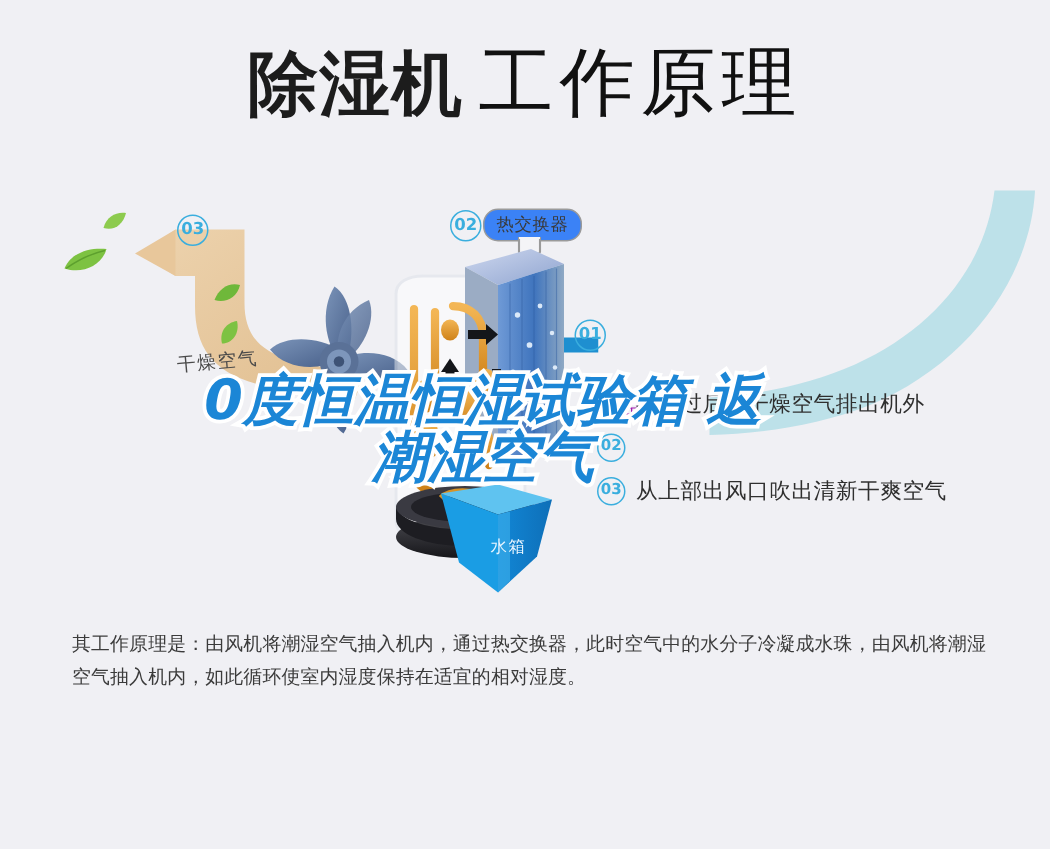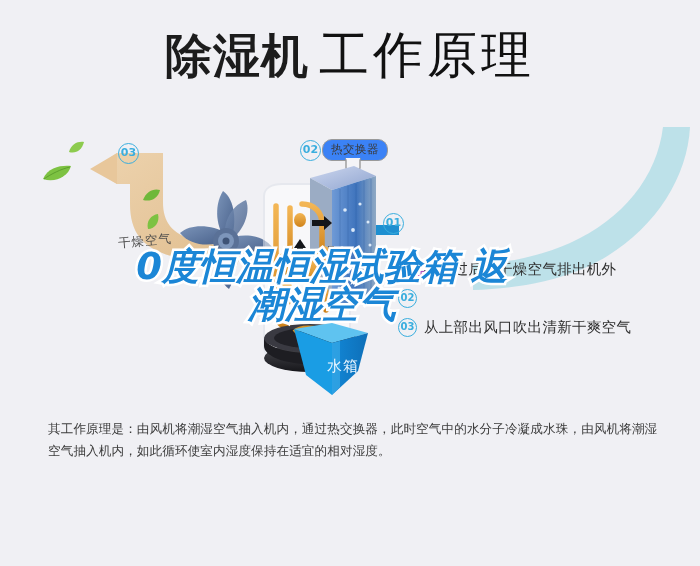--- a/index.html
+++ b/index.html
@@ -139,21 +139,21 @@
 
   
   .tank {
     position: absolute;
     left: 292px; top: 198px;
     width: 78px; height: 78px;
   }
   .lbl-tank {
     position: absolute;
     left: 327px; top: 232px;
-    font-size: 15px;
+    font-size: 11px;
     color: #eaf6ff;
     letter-spacing: 1px;
     font-family: "DejaVu Sans", sans-serif;
   }
 
   
   #legend {
     position: absolute;
     left: 398px; top: 255px;
     width: 300px;

